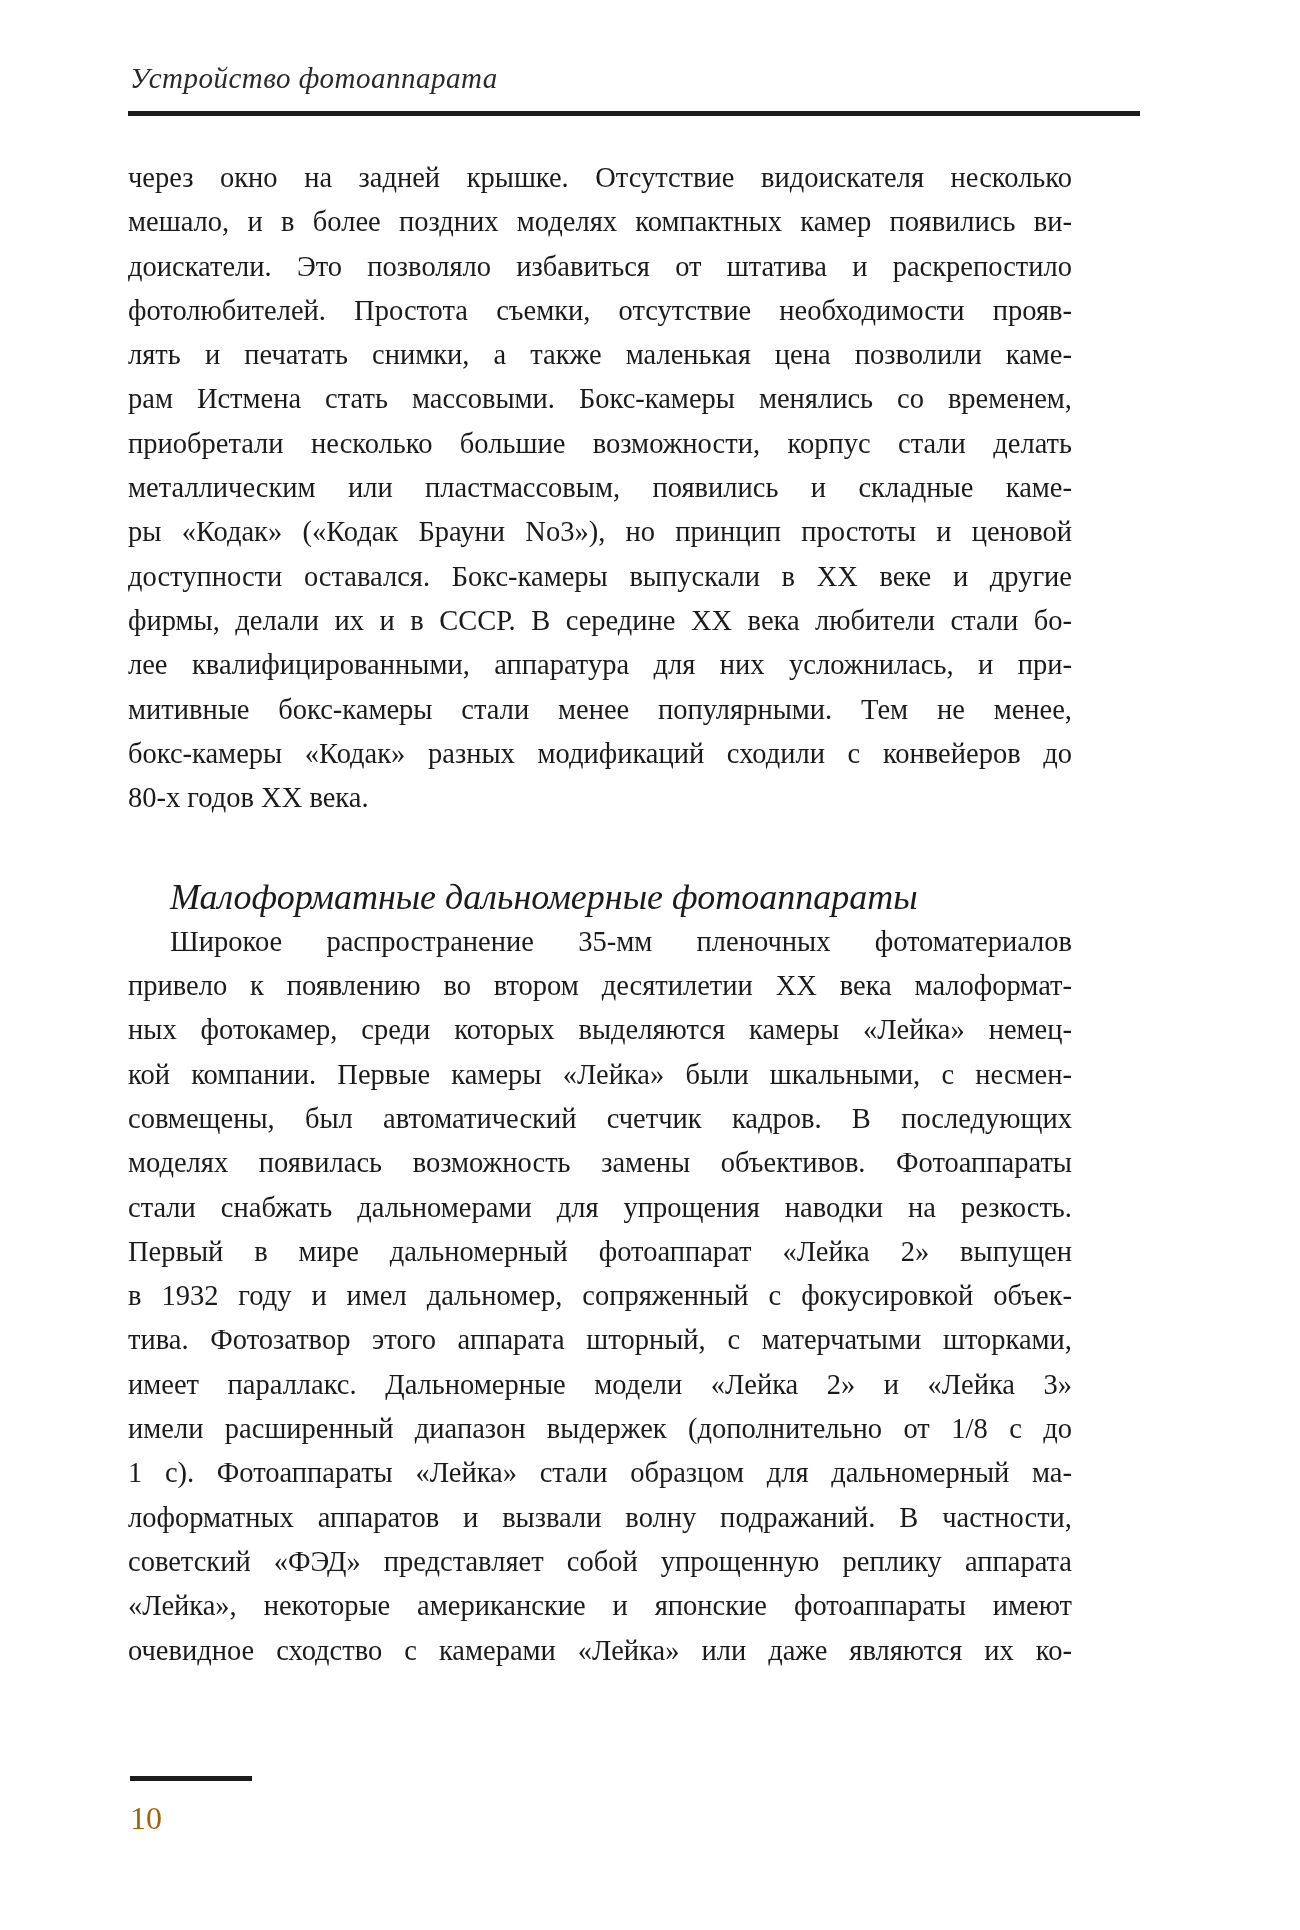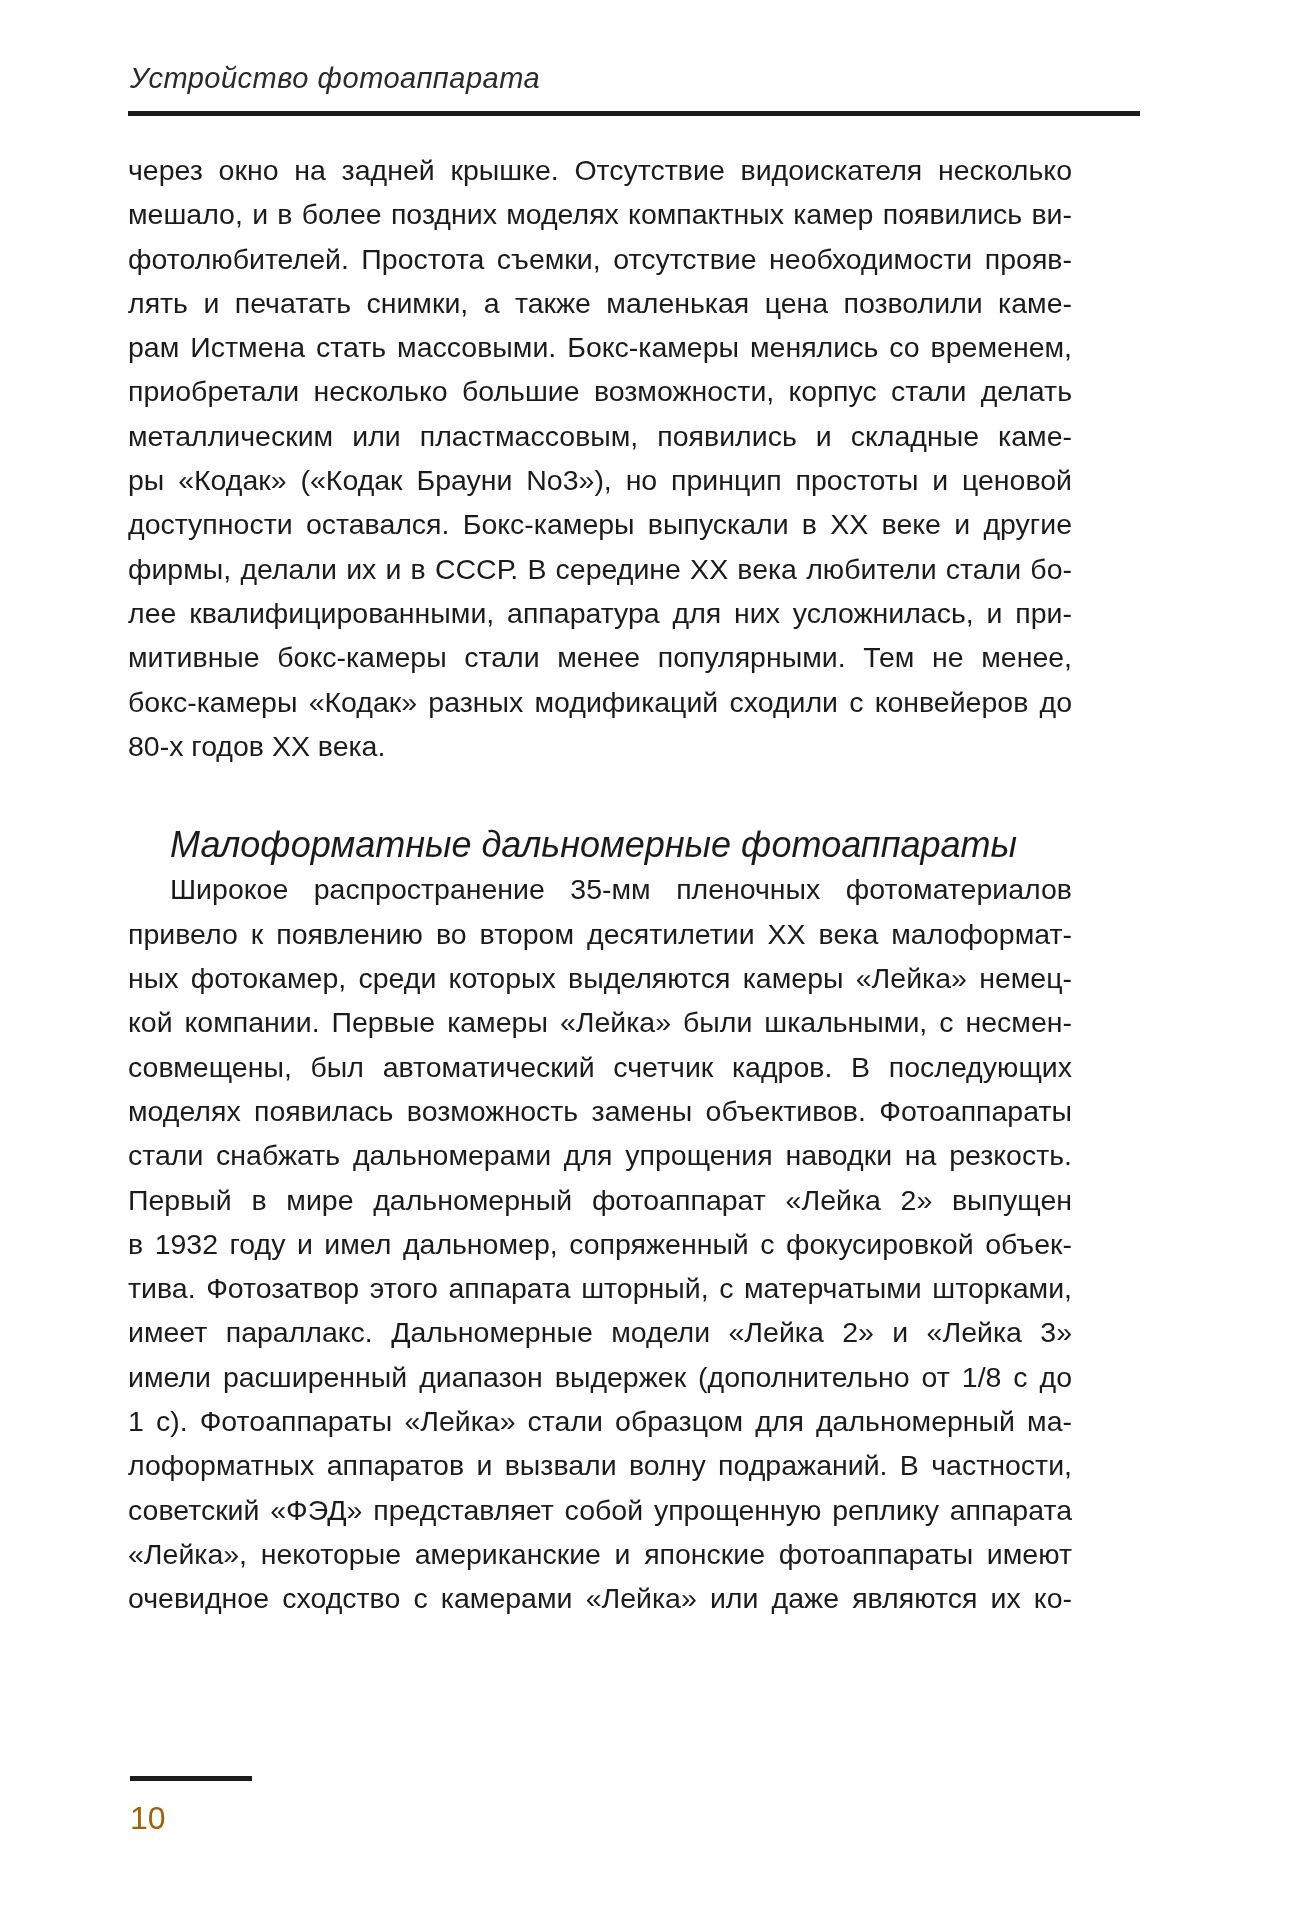--- a/index.html
+++ b/index.html
@@ -1,21 +1,21 @@
 <!DOCTYPE html>
 <html><head>
 <meta charset="utf-8">
 <style>
   html, body { margin: 0; padding: 0; background: #e8e8e8; }
   .page {
     position: relative;
     width: 1300px;
     height: 1930px;
     background: #ffffff;
-    font-family: Liberation Sans, sans-serif;
+    font-family: Liberation Serif, serif;
     color: #1b1b1b;
     overflow: hidden;
   }
   .running-header {
     position: absolute;
     left: 130px;
     top: 62px;
     font-size: 29px;
     font-style: italic;
     letter-spacing: 0.5px;
@@ -25,21 +25,21 @@
     position: absolute;
     left: 128px;
     top: 111px;
     width: 1012px;
     height: 5px;
     background: #1c1c1c;
   }
   .body-text {
     position: absolute;
     left: 128px;
-    top: 148px;
+    top: 156px;
     width: 944px;
     font-size: 28.5px;
     line-height: 44.3px;
   }
   .line {
     text-align: justify;
     text-align-last: justify;
     white-space: normal;
     height: 44.3px;
     overflow: hidden;
@@ -80,20 +80,21 @@
 <div class="page">
 
   <div class="running-header">Устройство фотоаппарата</div>
   <div class="header-rule"></div>
 
   <div class="body-text">
 
     <div>
       <div class="line">через окно на задней крышке. Отсутствие видоискателя несколько</div>
       <div class="line">мешало, и в более поздних моделях компактных камер появились ви-</div>
+      <div class="line">доискатели. Это позволяло избавиться от штатива и раскрепостило</div>
       <div class="line">фотолюбителей. Простота съемки, отсутствие необходимости прояв-</div>
       <div class="line">лять и печатать снимки, а также маленькая цена позволили каме-</div>
       <div class="line">рам Истмена стать массовыми. Бокс-камеры менялись со временем,</div>
       <div class="line">приобретали несколько большие возможности, корпус стали делать</div>
       <div class="line">металлическим или пластмассовым, появились и складные каме-</div>
       <div class="line">ры «Кодак» («Кодак Брауни No3»), но принцип простоты и ценовой</div>
       <div class="line">доступности оставался. Бокс-камеры выпускали в XX веке и другие</div>
       <div class="line">фирмы, делали их и в СССР. В середине XX века любители стали бо-</div>
       <div class="line">лее квалифицированными, аппаратура для них усложнилась, и при-</div>
       <div class="line">митивные бокс-камеры стали менее популярными. Тем не менее,</div>

